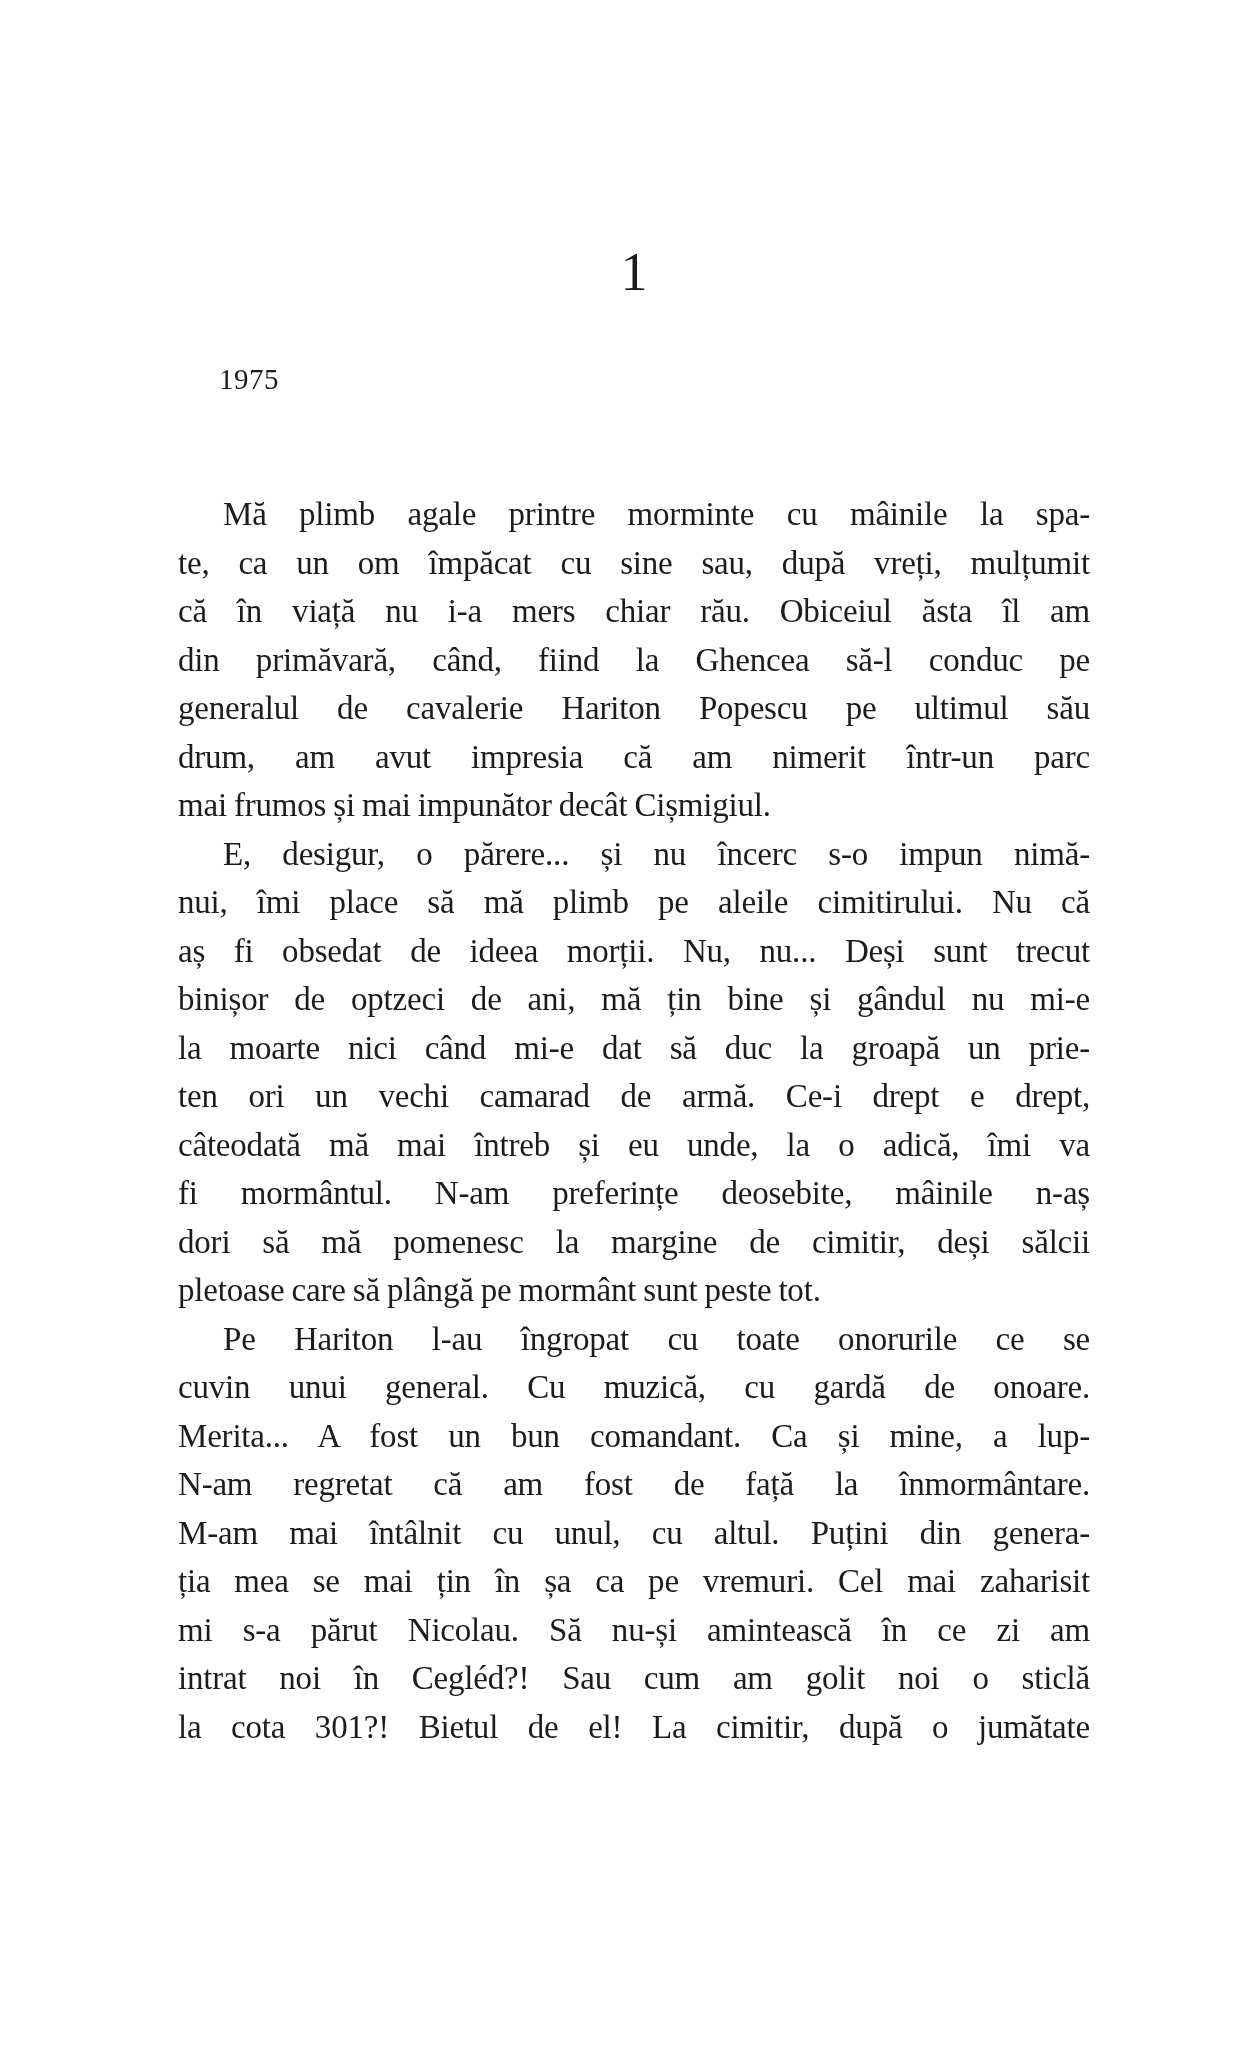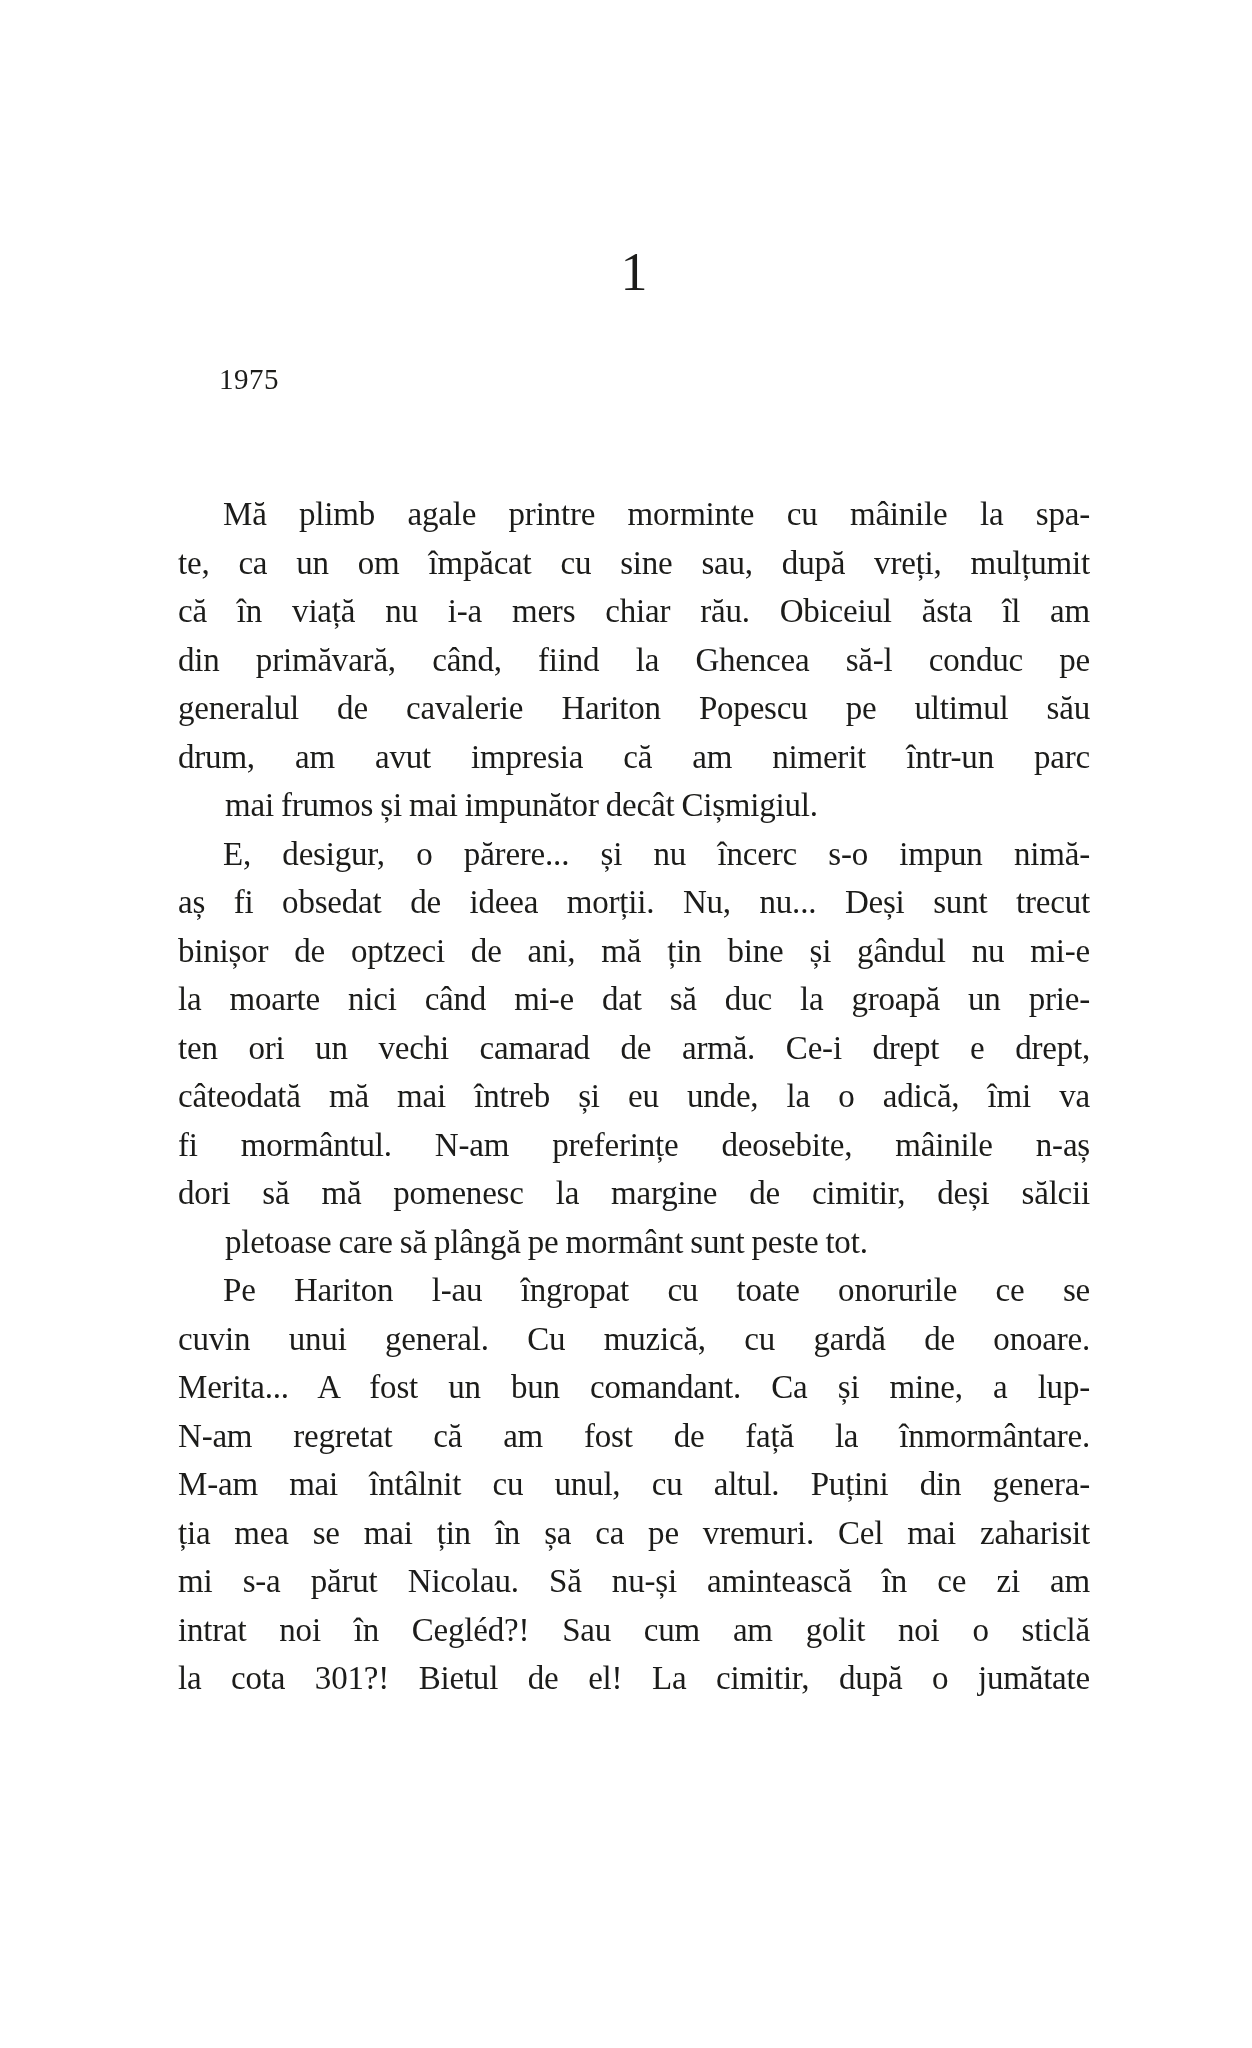--- a/index.html
+++ b/index.html
@@ -50,41 +50,41 @@
   }
   .line {
     text-align: justify;
     text-align-last: justify;
   }
   .line.indent {
     text-indent: 45px;
   }
   .line.para-end {
     text-align-last: left;
-    margin-left: 47px;
   }
 </style>
 </head>
 <body>
 
 <div class="page">
   <div class="page-number">1</div>
   <div class="year-heading">1975</div>
   <div class="body-text">
       <div>
         <div class="line indent">Mă plimb agale printre morminte cu mâinile la spa-</div>
         <div class="line">te, ca un om împăcat cu sine sau, după vreți, mulțumit</div>
         <div class="line">că în viață nu i-a mers chiar rău. Obiceiul ăsta îl am</div>
         <div class="line">din primăvară, când, fiind la Ghencea să-l conduc pe</div>
         <div class="line">generalul de cavalerie Hariton Popescu pe ultimul său</div>
         <div class="line">drum, am avut impresia că am nimerit într-un parc</div>
         <div class="line para-end">mai frumos și mai impunător decât Cișmigiul.</div>
       </div>
       <div>
         <div class="line indent">E, desigur, o părere... și nu încerc s-o impun nimă-</div>
+        <div class="line">nui, îmi place să mă plimb pe aleile cimitirului. Nu că</div>
         <div class="line">aș fi obsedat de ideea morții. Nu, nu... Deși sunt trecut</div>
         <div class="line">binișor de optzeci de ani, mă țin bine și gândul nu mi-e</div>
         <div class="line">la moarte nici când mi-e dat să duc la groapă un prie-</div>
         <div class="line">ten ori un vechi camarad de armă. Ce-i drept e drept,</div>
         <div class="line">câteodată mă mai întreb și eu unde, la o adică, îmi va</div>
         <div class="line">fi mormântul. N-am preferințe deosebite, mâinile n-aș</div>
         <div class="line">dori să mă pomenesc la margine de cimitir, deși sălcii</div>
         <div class="line para-end">pletoase care să plângă pe mormânt sunt peste tot.</div>
       </div>
       <div>

